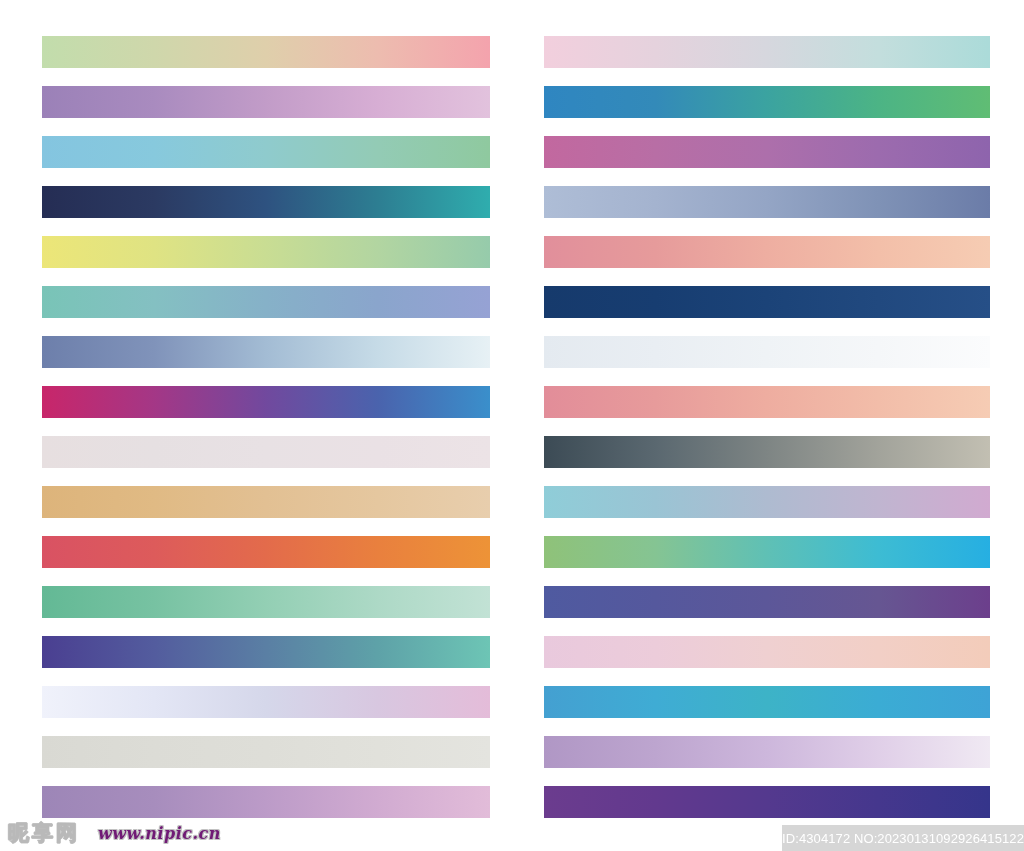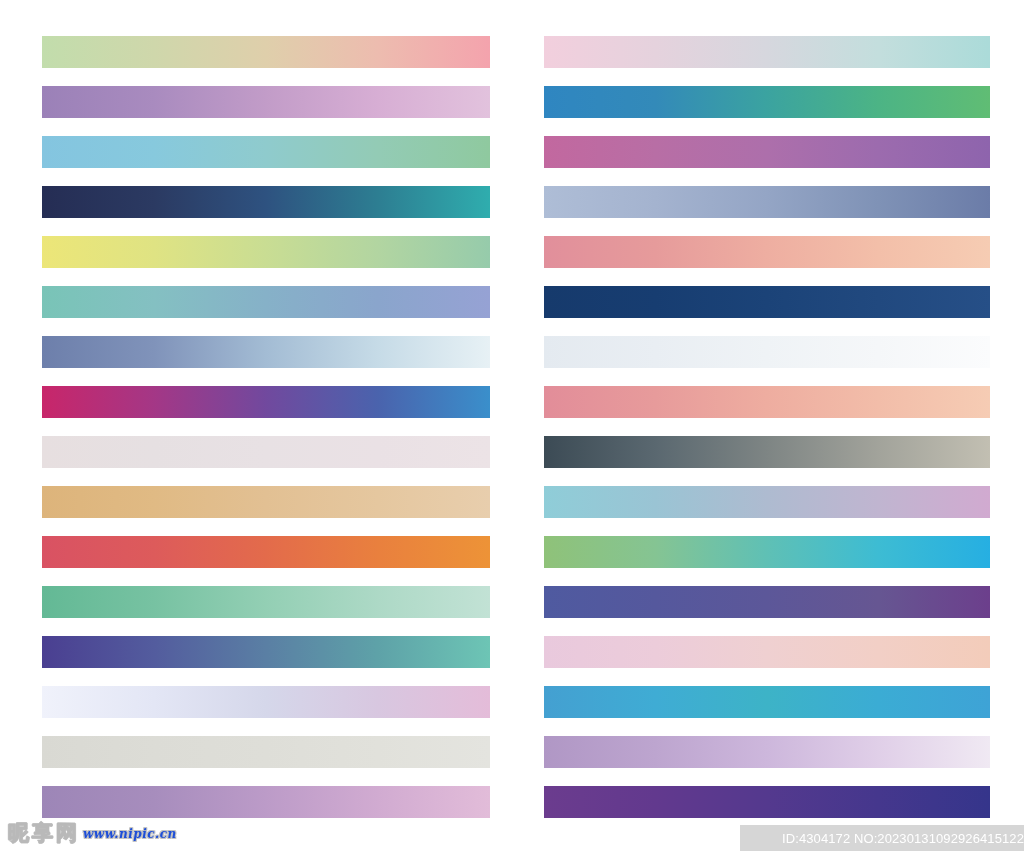--- a/index.html
+++ b/index.html
@@ -69,45 +69,45 @@
     -webkit-text-stroke: 1px #b9b9b9;
     text-shadow:
       -1px 0 #c9c9c9, 1px 0 #c9c9c9,
        0 -1px #c9c9c9, 0 1px #c9c9c9;
     font-weight: 700;
   }
   .wm-url {
     font-family: "DejaVu Serif", serif;
     font-style: italic;
     font-weight: 700;
-    font-size: 12px;
+    font-size: 16px;
     letter-spacing: 0.5px;
-    color: #1d4ed8;
+    color: #701a75;
     text-shadow:
       -1px  0   #c2c2c2,  1px 0   #c2c2c2,
        0   -1px #c2c2c2,  0   1px #c2c2c2,
       -1px -1px #c2c2c2,  1px 1px #c2c2c2,
       -1px  1px #c2c2c2,  1px -1px #c2c2c2;
+    margin-left: 15px;
   }
   .wm-id {
     position: absolute;
     right: 0px;
     bottom: 0px;
     width: 242px;
     height: 26px;
     background: #d6d6d6;
     color: #ffffff;
     font-family: "Liberation Sans", sans-serif;
     font-size: 13px;
     letter-spacing: 0.1px;
     display: flex;
     align-items: center;
     justify-content: center;
     white-space: nowrap;
-    padding-left: 42px;
   }
 </style>
 </head>
 <body>
 
 <div id="canvas">
 
   <div class="column left" id="col-left">
       <div class="swatch" title="sage-green-to-rose" style="top: 36px; height: 32px; background: linear-gradient(to right, rgb(194, 221, 172), rgb(207, 215, 171), rgb(223, 207, 171), rgb(237, 188, 175), rgb(244, 163, 173));"></div>
       <div class="swatch" title="violet-to-pink-lilac" style="top: 86px; height: 32px; background: linear-gradient(to right, rgb(155, 129, 184), rgb(169, 139, 191), rgb(194, 156, 200), rgb(215, 174, 212), rgb(226, 194, 221));"></div>

